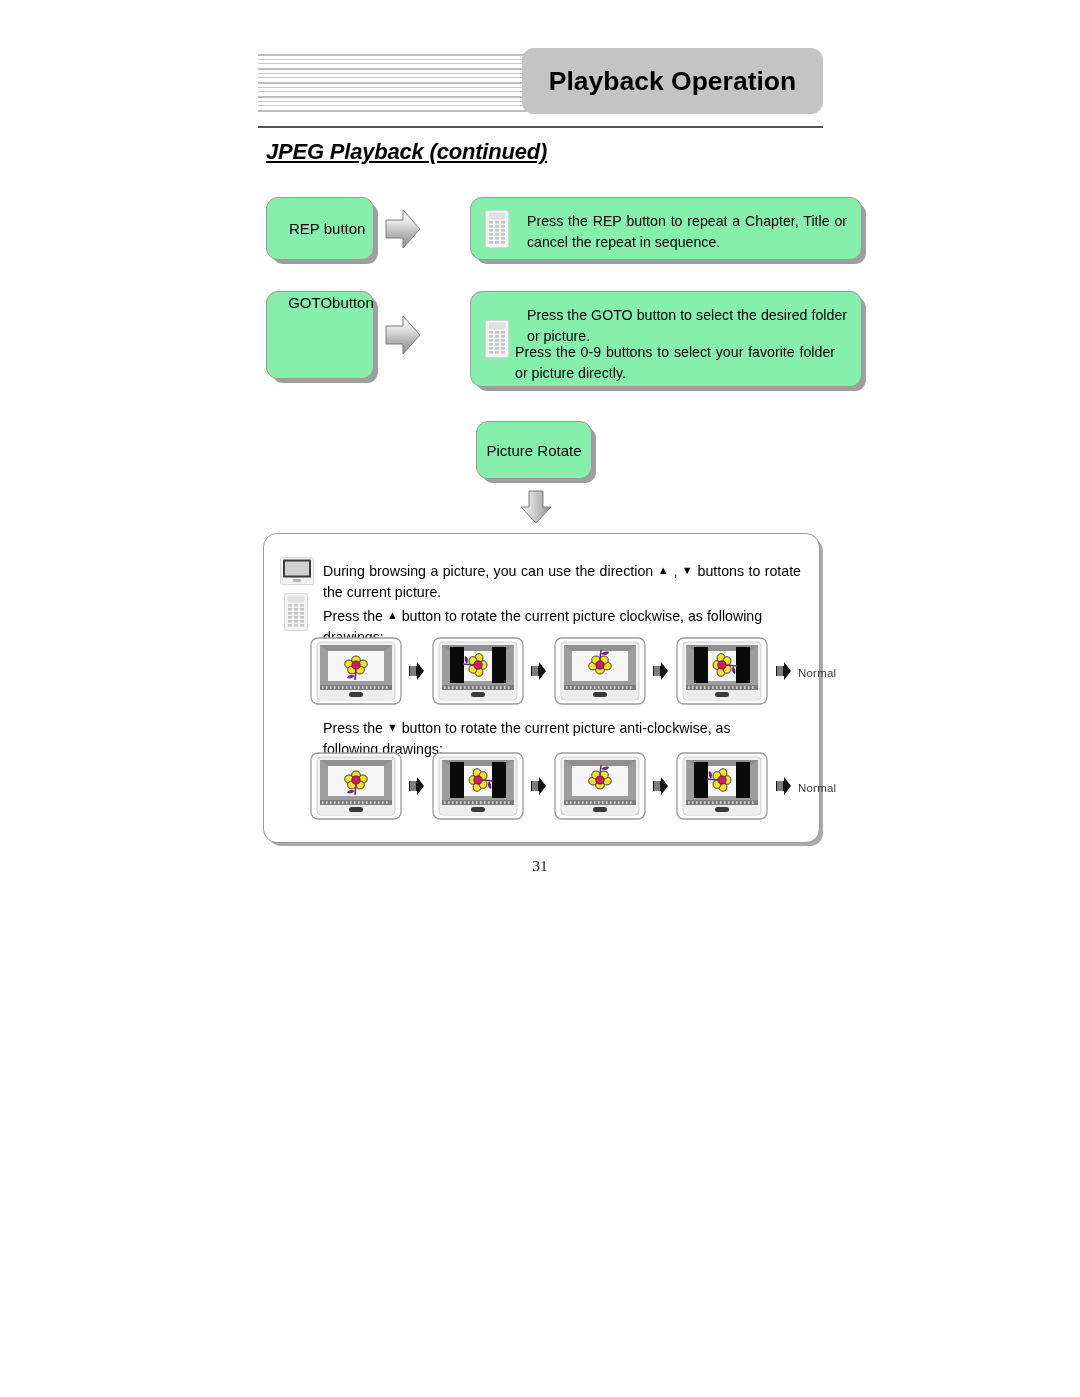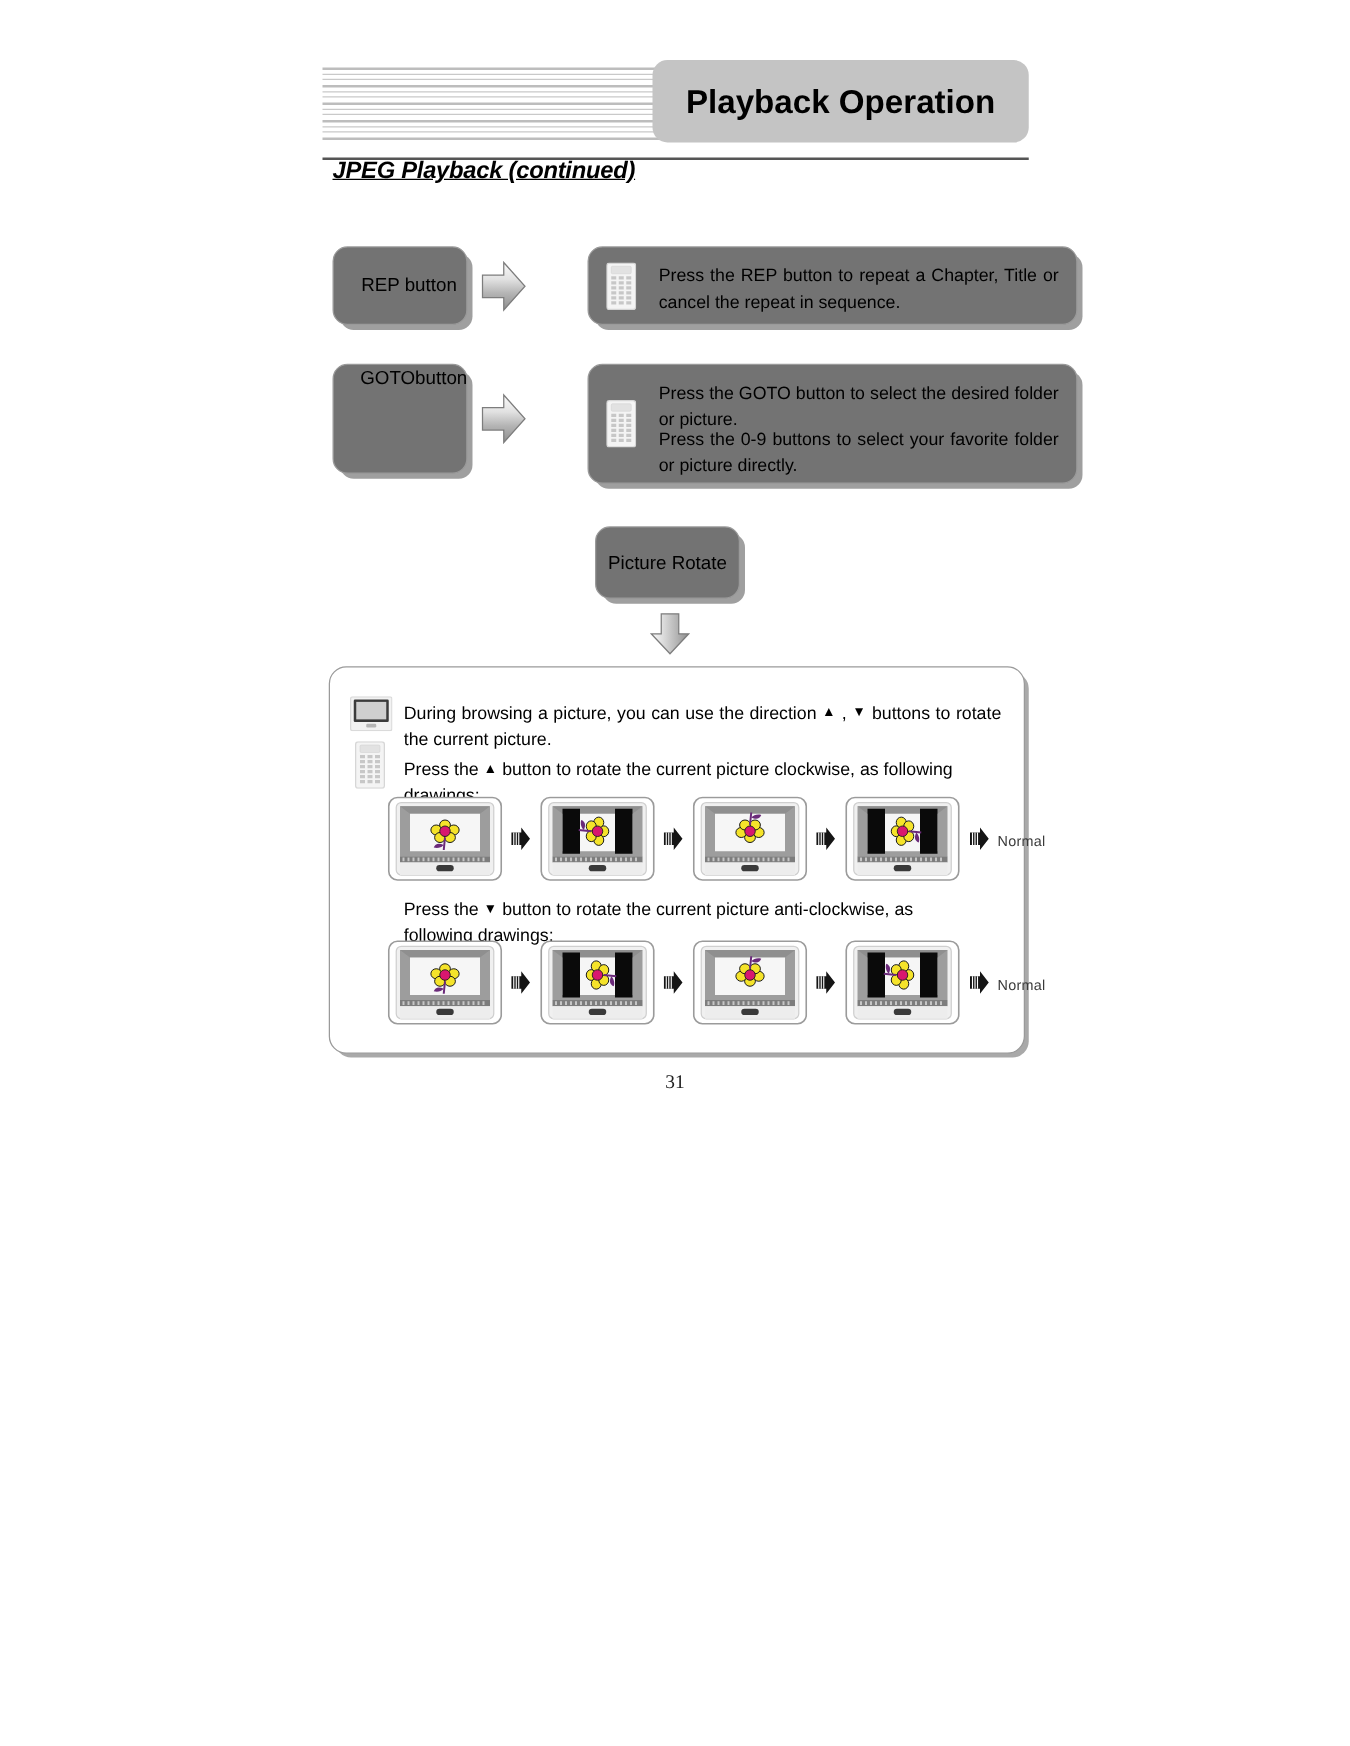--- a/index.html
+++ b/index.html
@@ -70,32 +70,32 @@
     left: 258px;
     top: 126px;
     width: 565px;
     height: 2px;
     background: #555;
   }
 
   .section-title {
     position: absolute;
     left: 266px;
-    top: 126px;
-    font-size: 19px;
+    top: 139px;
+    font-size: 22px;
     font-weight: bold;
     font-style: italic;
     text-decoration: underline;
     letter-spacing: -0.2px;
   }
 
   
   .rbox {
     position: absolute;
-    background: #737373;
+    background: #86efac;
     border: 1px solid #9a9a9a;
     border-radius: 12px;
     box-shadow: 5px 5px 0 -1px #9f9f9f;
     box-sizing: border-box;
   }
 
   .label-box {
     display: flex;
     align-items: center;
     padding-left: 22px;
@@ -290,21 +290,21 @@
           <rect x="4" y="27" width="4" height="2.6"></rect>
             <rect x="10" y="27" width="4" height="2.6"></rect>
             <rect x="16" y="27" width="4" height="2.6"></rect>
           <rect x="4" y="31" width="4" height="2.6"></rect>
             <rect x="10" y="31" width="4" height="2.6"></rect>
             <rect x="16" y="31" width="4" height="2.6"></rect>
         </g>
       </svg>
     </div>
     <div class="tb-para" style="left:56px; top:13px; width:320px;">Press the GOTO button to select the desired folder or picture.</div>
-    <div class="tb-para" style="left:56px; top:50px; width:320px;">Press the 0-9 buttons to select your favorite folder or picture directly.</div>
+    <div class="tb-para" style="left:44px; top:50px; width:320px;">Press the 0-9 buttons to select your favorite folder or picture directly.</div>
   </div>
 
   <div class="rbox label-box" style="left:476px; top:421px; width:116px; height:58px; justify-content:center; padding-left:0;">
     <span>Picture Rotate</span>
   </div>
 
   <div class="down-arrow" style="left:518px; top:489px; width:36px; height:36px;">
     <svg width="36" height="36" viewBox="0 0 36 36">
       <defs>
         <linearGradient id="dag" x1="0" y1="0" x2="1" y2="0">

